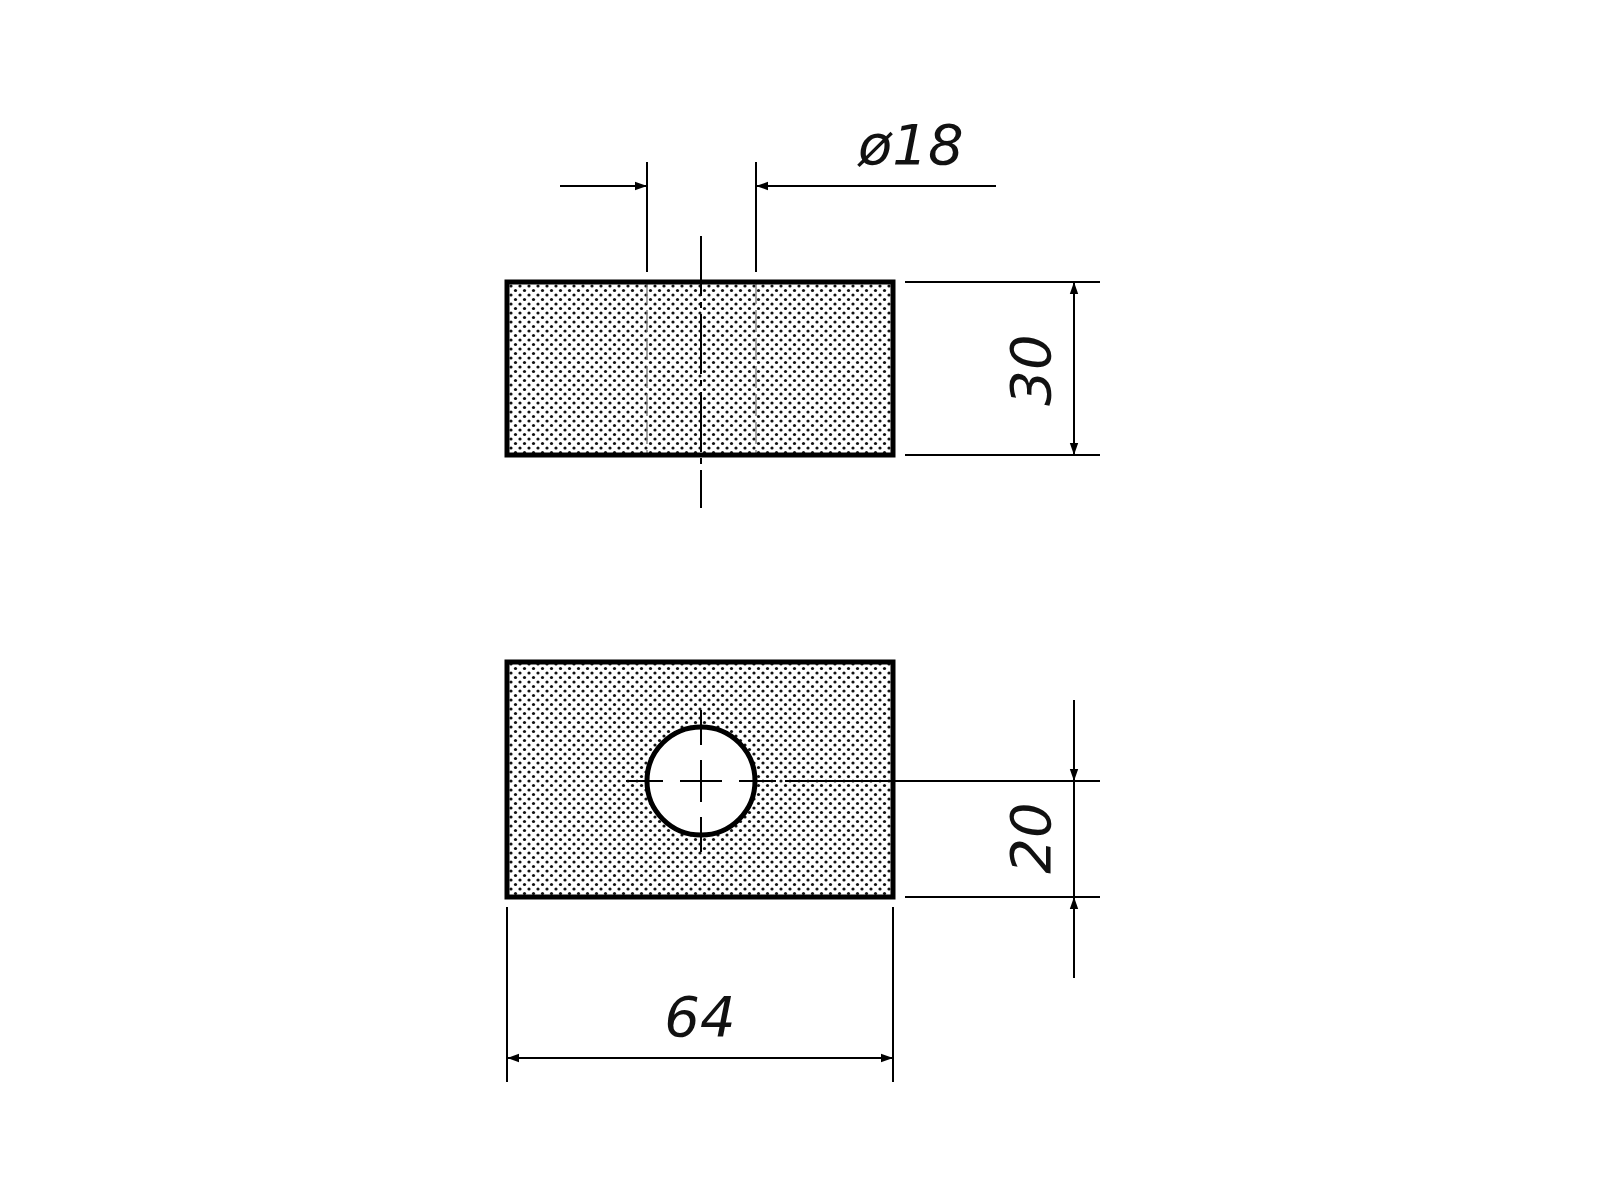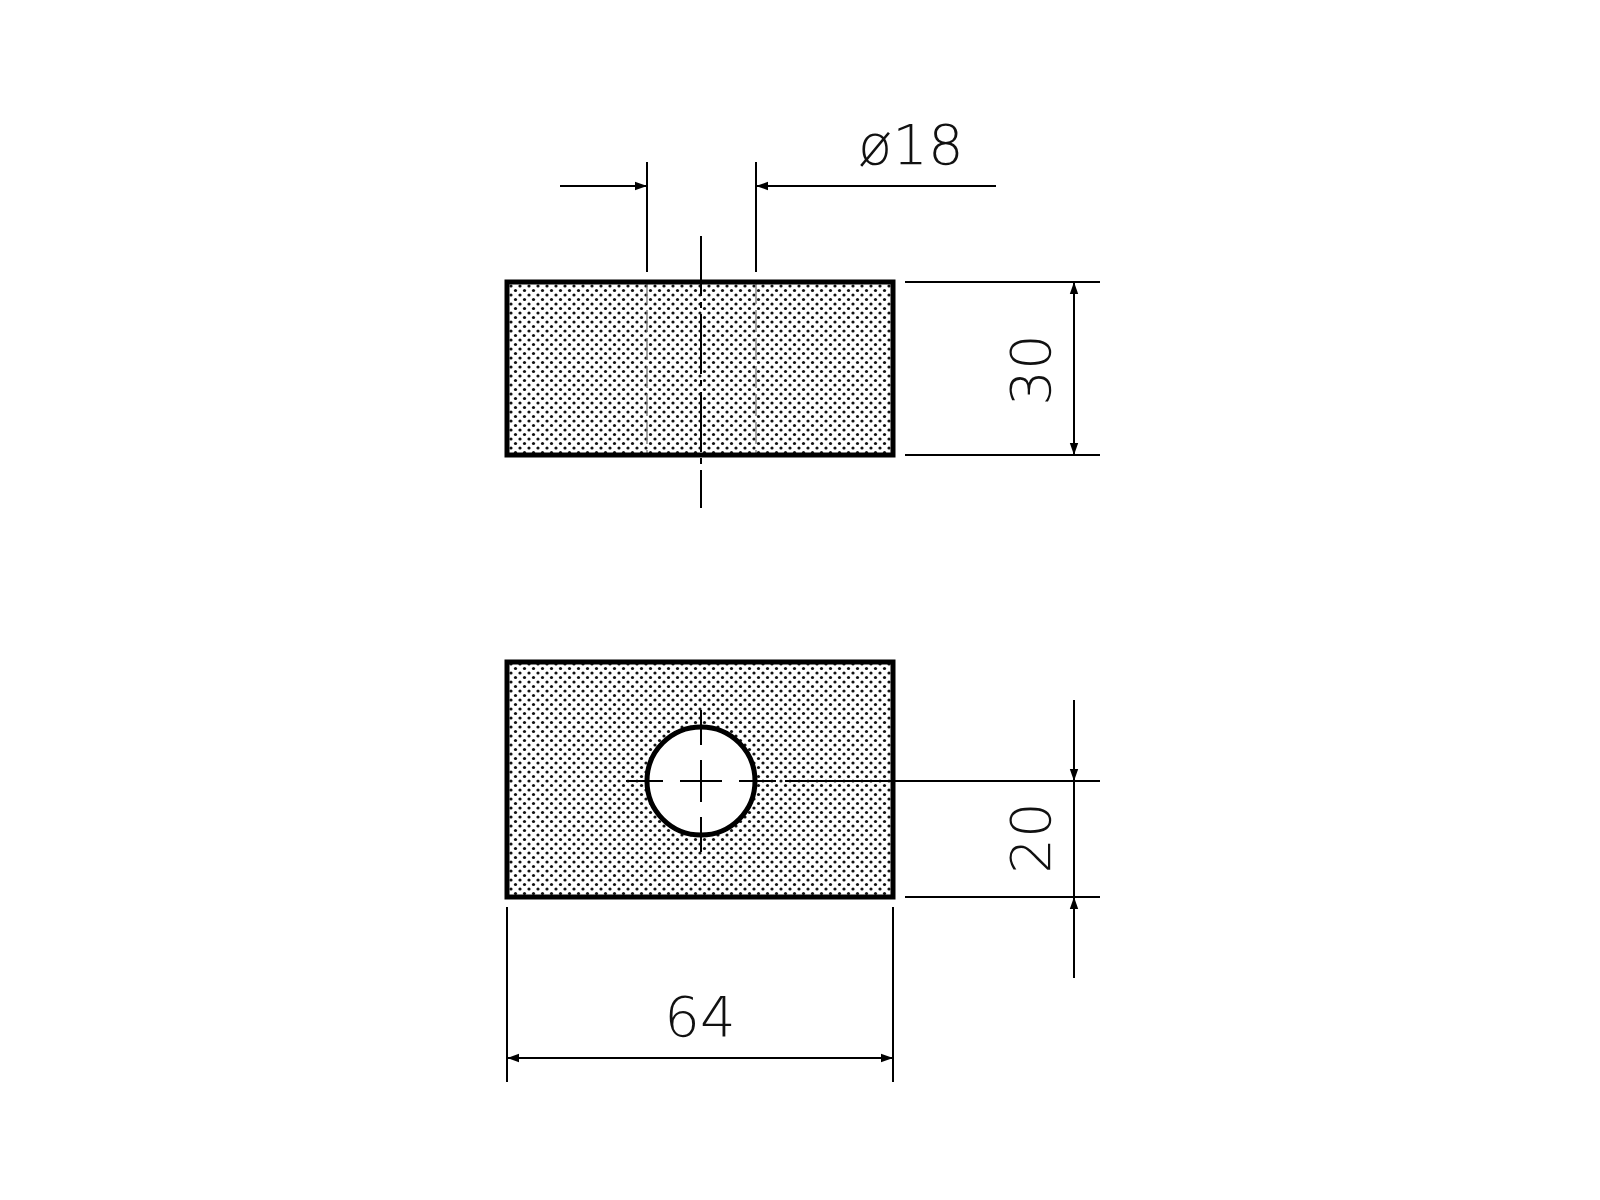--- a/index.html
+++ b/index.html
@@ -1,17 +1,17 @@
 <!DOCTYPE html>
 <html><head>
   <meta charset="utf-8">
   <style>
     html, body { margin: 0; padding: 0; background: #ffffff; }
     body { width: 1600px; height: 1200px; overflow: hidden; }
-    .canvas { position: relative; width: 1360px; height: 1200px; }
+    .canvas { position: relative; width: 1360px; height: 1200px; font-style: italic; }
     svg { position: absolute; left: 0; top: 0; }
     .dim-text { font-family: "DejaVu Sans", sans-serif; font-weight: 200; fill: #111; }
   </style>
 </head>
 <body>
 
 <div class="canvas">
 <svg width="1600" height="1200" viewBox="0 0 1600 1200">
   <defs>
     <pattern id="dots" x="0" y="0" width="9" height="9" patternUnits="userSpaceOnUse">

